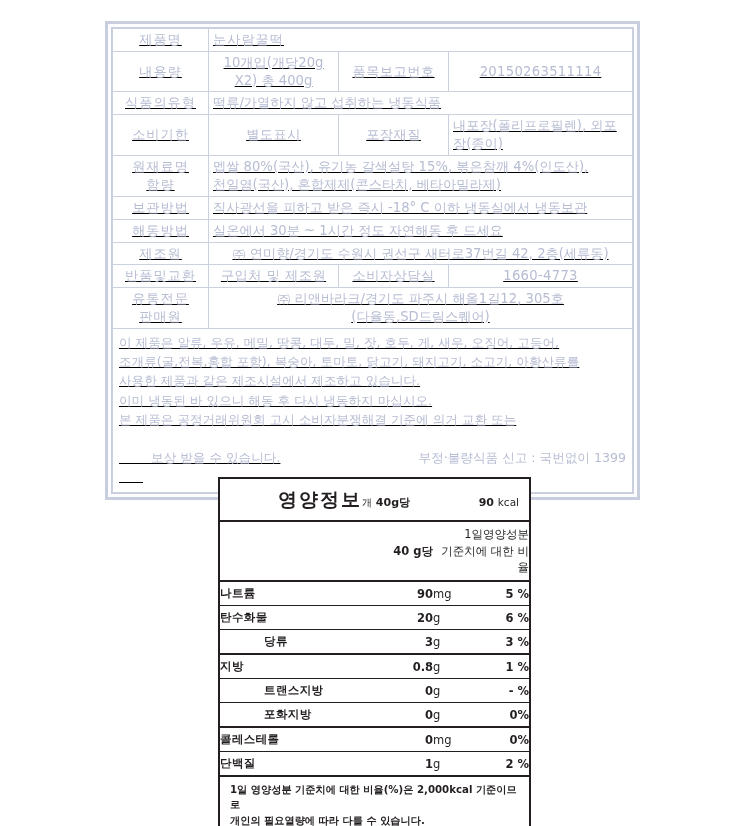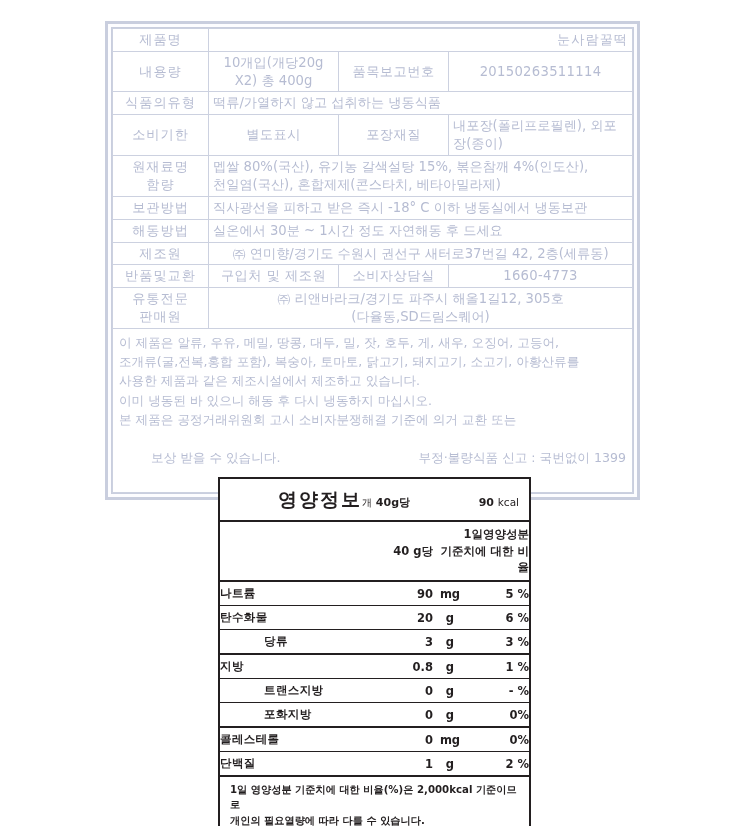--- a/index.html
+++ b/index.html
@@ -18,20 +18,21 @@
   
   #product-label {
     position: absolute;
     left: 105px;
     top: 21px;
     width: 535px;
     box-sizing: border-box;
     border: 3px solid #c9cede;
     background: #fdfdff;
     padding: 3px;
+    text-decoration: underline;
   }
   #product-label .inner {
     border: 1px solid #c9cede;
     background: #ffffff;
   }
   table.pinfo {
     border-collapse: collapse;
     width: 100%;
     table-layout: fixed;
   }
@@ -50,21 +51,21 @@
     color: #b6bcd2;
     width: 96px;
   }
   td.hdr2 {
     text-align: center;
     font-size: 14.5px;
     letter-spacing: 0.5px;
     color: #b6bcd2;
   }
   td.val-center {
-    text-align: right;
+    text-align: left;
     font-size: 15px;
     letter-spacing: 1px;
     margin-left: 32px;
   }
   td.val-left {
     text-align: left;
     font-size: 12.4px;
   }
   td.val-left-sm {
     text-align: center;
@@ -156,22 +157,22 @@
     font-weight: bold;
   }
   td.nf-amt {
     text-align: right;
     font-weight: bold;
     font-size: 11.5px;
     width: 48px;
     padding-right: 4px;
   }
   td.nf-unit {
-    text-align: center;
-    font-weight: bold;
+    text-align: left;
+    font-weight: normal;
     font-size: 10.5px;
     width: 34px;
   }
   td.nf-dv {
     text-align: right;
     font-weight: bold;
     font-size: 11.5px;
     padding-right: 12px;
     width: 56px;
   }
@@ -179,21 +180,21 @@
     padding: 7px 0 7px 0;
   }
   td.nf-basis {
     text-align: right;
     font-weight: bold;
     font-size: 11.5px;
     padding-left: 4px;
   }
   td.nf-dvhead {
     text-align: right;
-    font-weight: bold;
+    font-weight: normal;
     font-size: 10.6px;
     line-height: 1.45;
     padding-right: 12px;
   }
   .nf-footer {
     border-top: 2px solid #231f20;
     font-size: 10.2px;
     font-weight: bold;
     color: #231f20;
     line-height: 1.5;

